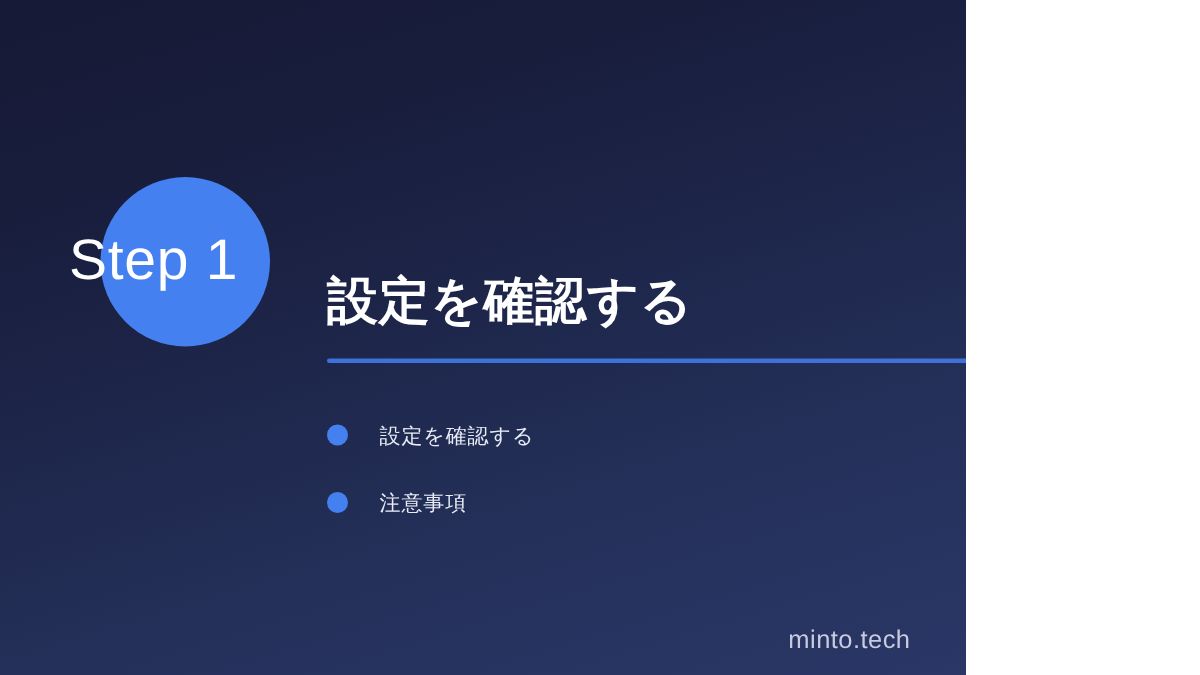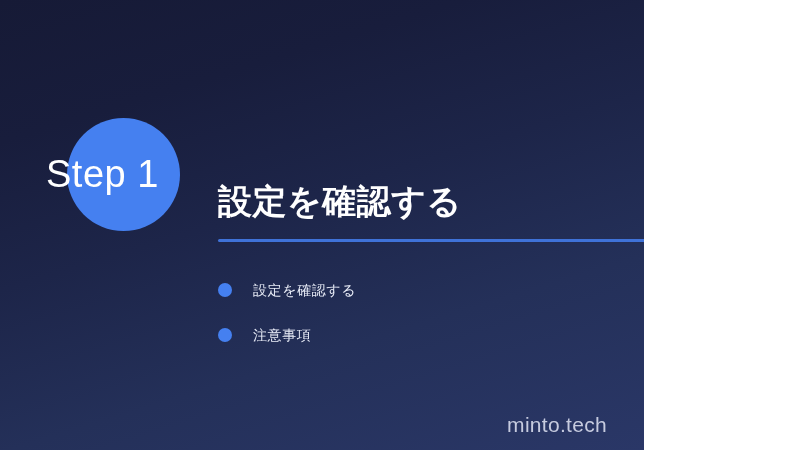--- a/index.html
+++ b/index.html
@@ -100,21 +100,21 @@
     color: #e8ecf7;
     letter-spacing: 0.6px;
     line-height: 1;
   }
 
   
   .watermark {
     position: absolute;
     right: 37px;
     bottom: 15px;
-    font-size: 21px;
+    font-size: 17px;
     color: #c6cbdf;
     letter-spacing: 0.3px;
     line-height: 1;
   }
 </style>
 </head>
 <body>
 
 <div class="slide">
 

